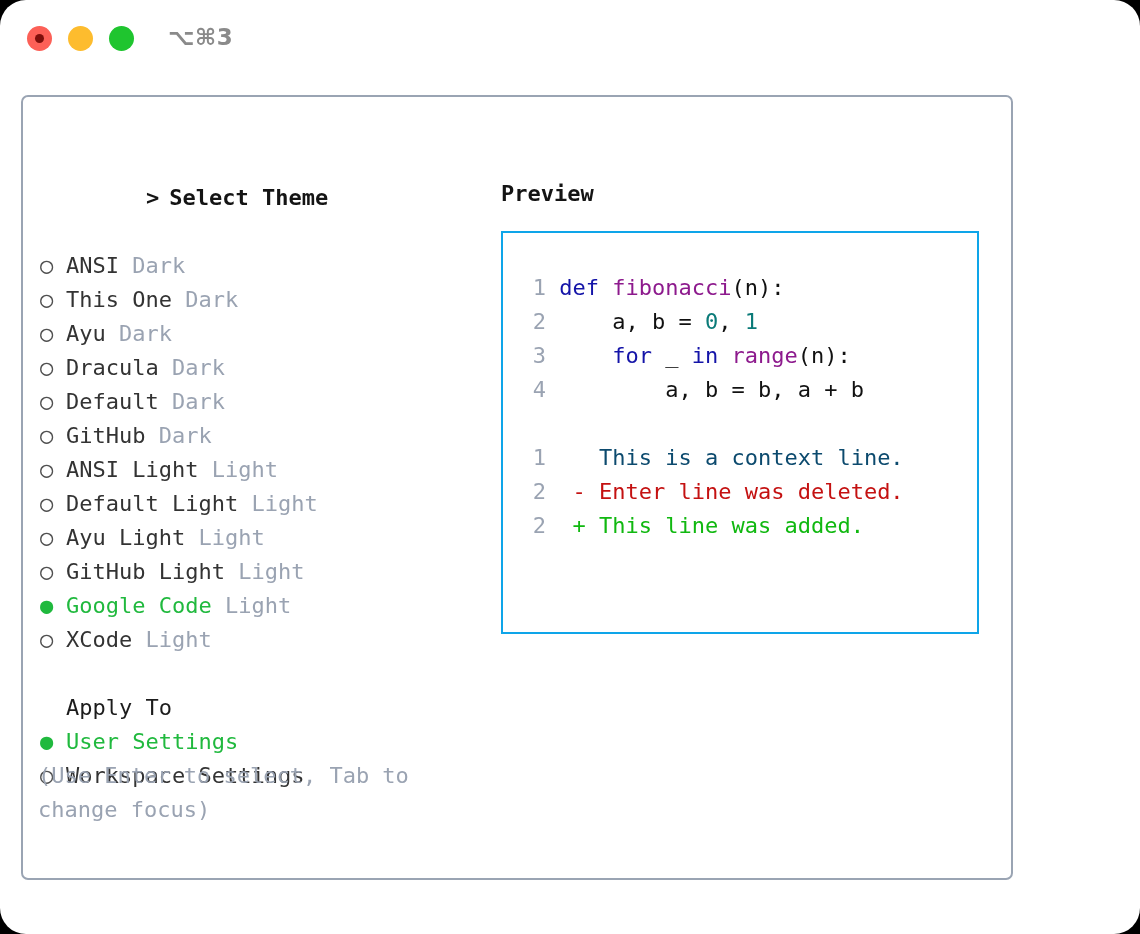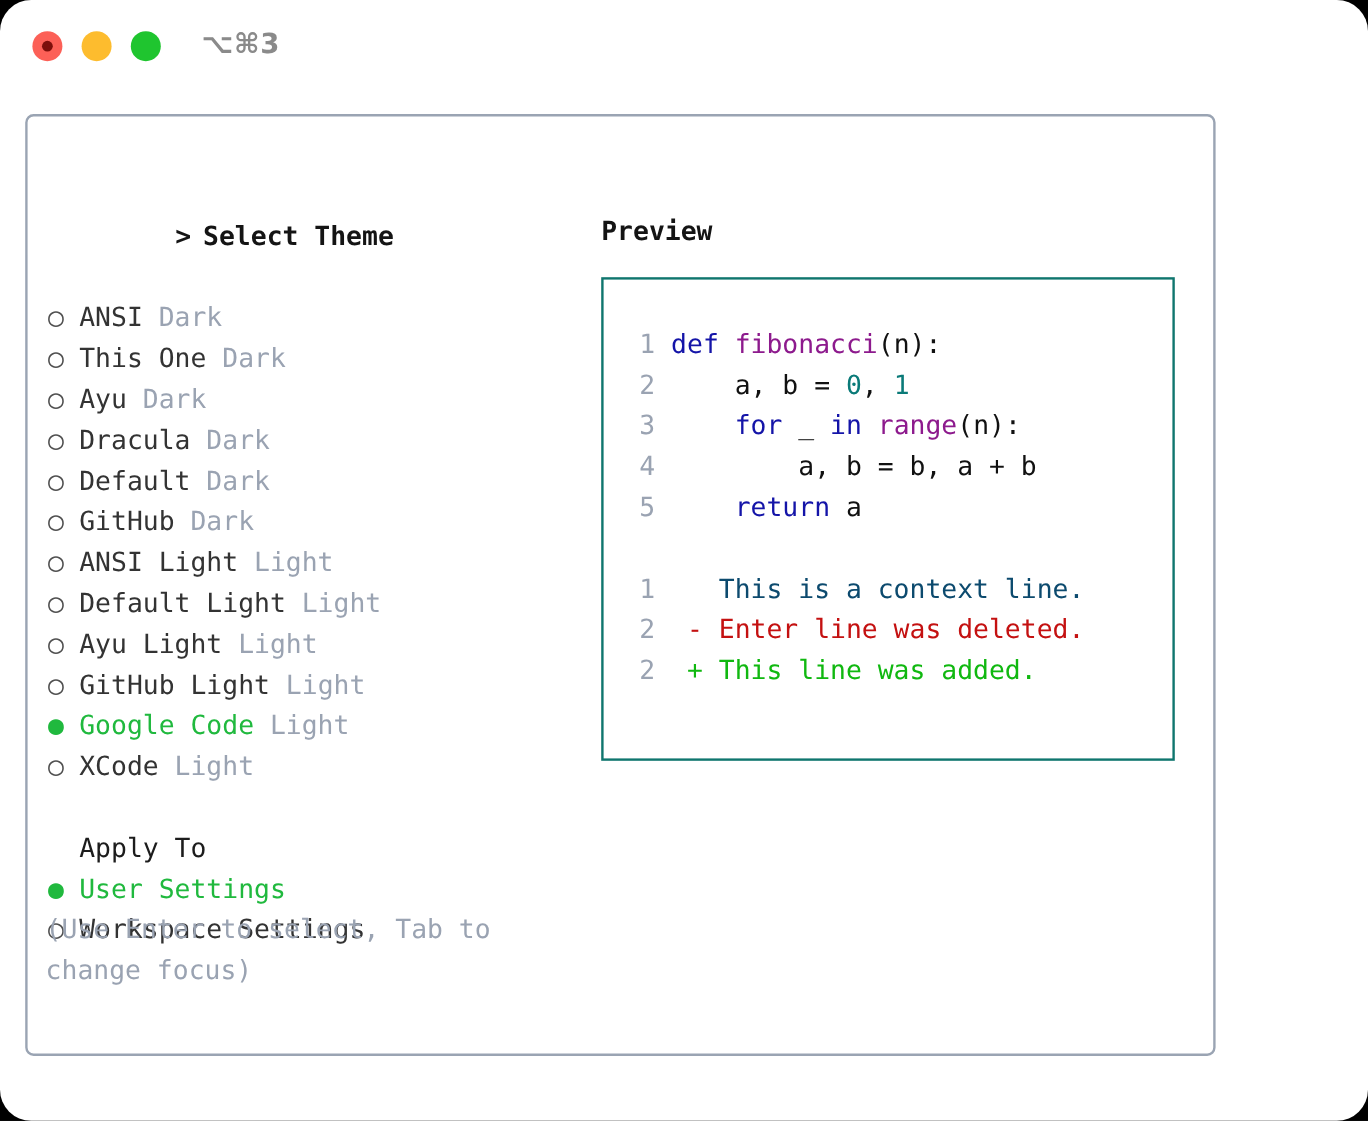--- a/index.html
+++ b/index.html
@@ -154,21 +154,21 @@
     font-size: 22px;
     font-weight: bold;
     color: #141414;
     line-height: 34px;
     margin-top: 30px;
   }
   #preview-box {
     margin-top: 20px;
     width: 478px;
     height: 403px;
-    border: 2px solid #0f766e;
+    border: 2px solid #0ea5e9;
     box-sizing: border-box;
     background: #ffffff;
     position: relative;
   }
   #code-area {
     position: absolute;
     left: 17px;
     top: 38px;
     right: 8px;
   }
@@ -246,21 +246,20 @@
     <div id="preview-column">
       <div id="preview-heading">Preview</div>
 
       <div id="preview-box">
         <div id="code-area">
           <div id="code-lines">
               <div class="code-line"><span class="ln">1</span><span class="code-body"> </span><span class="tok-kw">def </span><span class="tok-fn">fibonacci</span><span class="tok-plain">(n):</span></div>
               <div class="code-line"><span class="ln">2</span><span class="code-body"> </span><span class="tok-plain">    a, b = </span><span class="tok-num">0</span><span class="tok-plain">, </span><span class="tok-num">1</span></div>
               <div class="code-line"><span class="ln">3</span><span class="code-body"> </span><span class="tok-plain">    </span><span class="tok-kw">for</span><span class="tok-plain"> _ </span><span class="tok-kw">in</span><span class="tok-plain"> </span><span class="tok-fn">range</span><span class="tok-plain">(n):</span></div>
               <div class="code-line"><span class="ln">4</span><span class="code-body"> </span><span class="tok-plain">        a, b = b, a + b</span></div>
-              <div class="code-line"><span class="ln">5</span><span class="code-body"> </span><span class="tok-plain">    </span><span class="tok-kw">return</span><span class="tok-plain"> a</span></div>
             </div>
           <div id="diff-lines" class="diff-block">
               <div class="code-line"><span class="ln">1</span><span class="diff-ctx">    This is a context line.</span></div>
               <div class="code-line"><span class="ln">2</span><span class="diff-del">  - Enter line was deleted.</span></div>
               <div class="code-line"><span class="ln">2</span><span class="diff-add">  + This line was added.</span></div>
             </div>
         </div>
       </div>
     </div>
 

